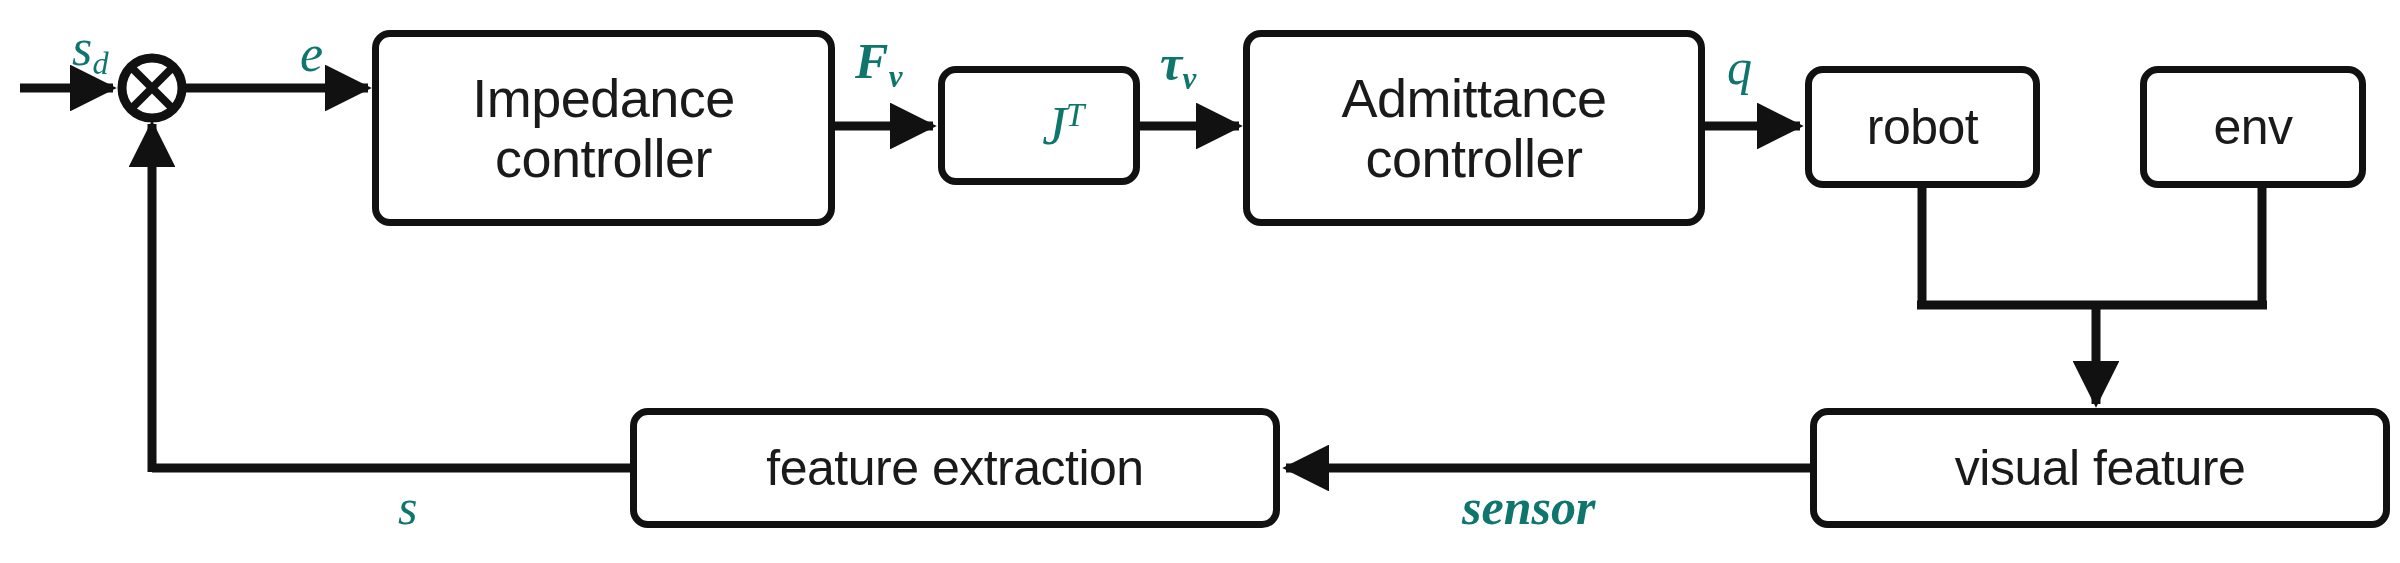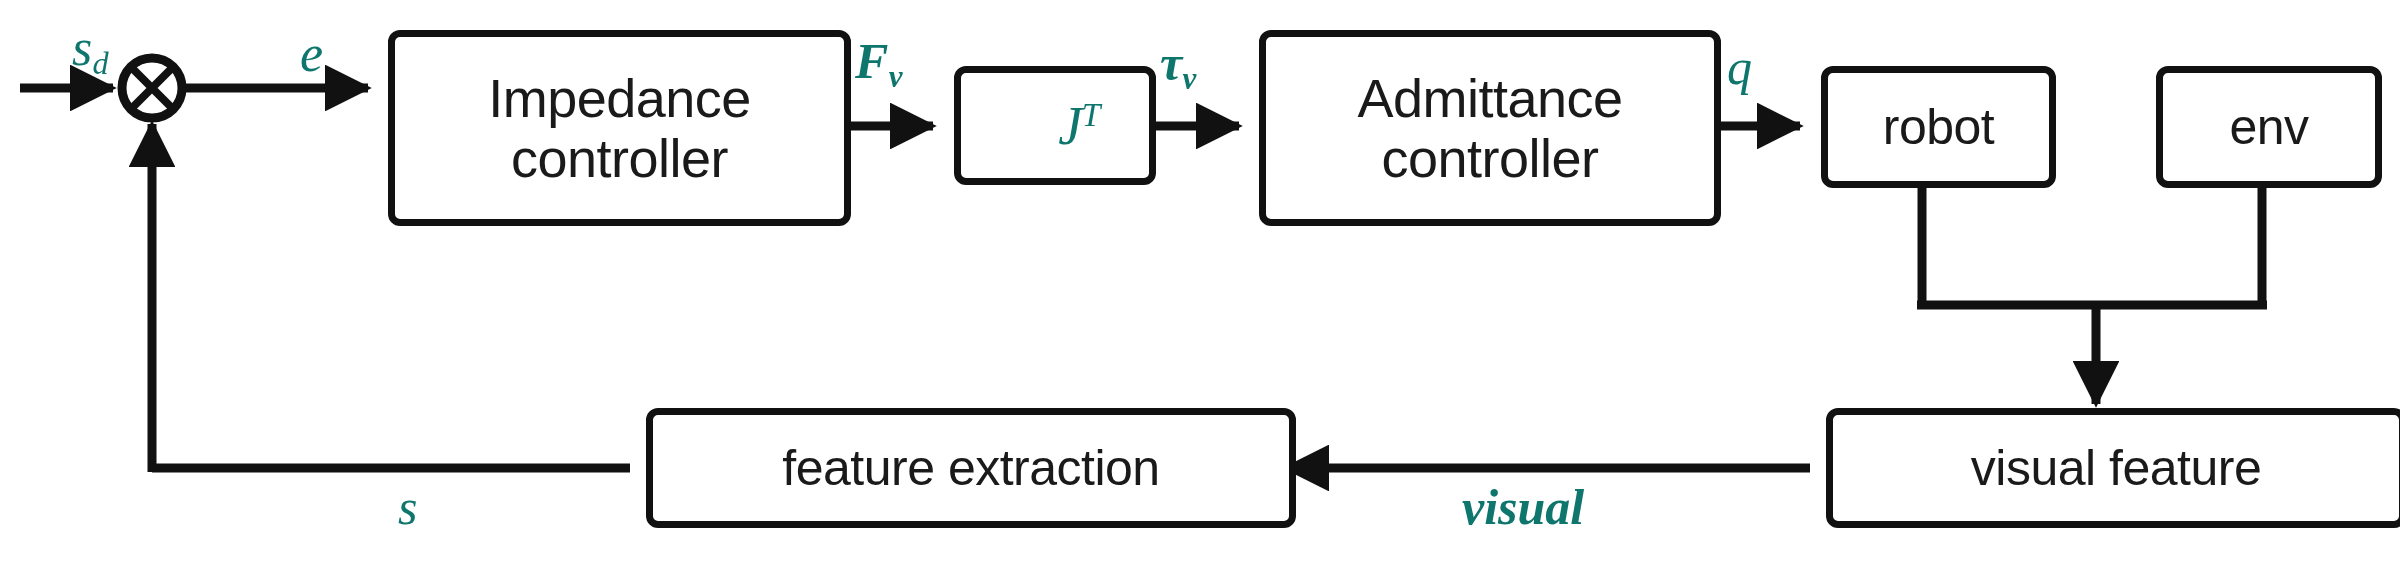--- a/index.html
+++ b/index.html
@@ -19,32 +19,31 @@
     position: absolute;
     left: 0;
     top: 0;
     width: 2400px;
     height: 563px;
   }
   .node {
     position: absolute;
     box-sizing: border-box;
     border: 7px solid #111111;
-    border-radius: 12px;
+    border-radius: 18px;
     background: #ffffff;
     display: flex;
     align-items: center;
     justify-content: center;
     text-align: center;
     color: #1a1a1a;
     font-family: "Liberation Sans", sans-serif;
     font-weight: 400;
     line-height: 1.12;
     letter-spacing: -0.5px;
-    margin-left: 16px;
   }
   .node.two-line { flex-direction: column; }
   .node-lbl { display: block; white-space: nowrap; }
 
   .sig {
     position: absolute;
     color: #0f766e;
     font-family: "Liberation Serif", serif;
     font-style: italic;
     white-space: nowrap;
@@ -139,17 +138,17 @@
   <div class="sig" style="left:72px; top:22px; font-size:52px;"><span>s</span><span class="sub">d</span></div>
 
   <div class="sig" style="left:300px; top:28px; font-size:52px;"><span>e</span></div>
 
   <div class="sig" style="left:855px; top:36px; font-size:50px; font-weight:700;"><span>F</span><span class="sub">v</span></div>
 
   <div class="sig" style="left:1160px; top:38px; font-size:50px; font-weight:700;"><span>τ</span><span class="sub">v</span></div>
 
   <div class="sig" style="left:1727px; top:42px; font-size:50px;"><span>q</span></div>
 
-  <div class="sig" style="left:1462px; top:482px; font-size:50px; font-weight:700;"><span>visual</span></div>
+  <div class="sig" style="left:1462px; top:482px; font-size:50px; font-weight:700;"><span>sensor</span></div>
 
   <div class="sig" style="left:398px; top:482px; font-size:50px;"><span>s</span></div>
 
 </div>
 
 </body></html>

